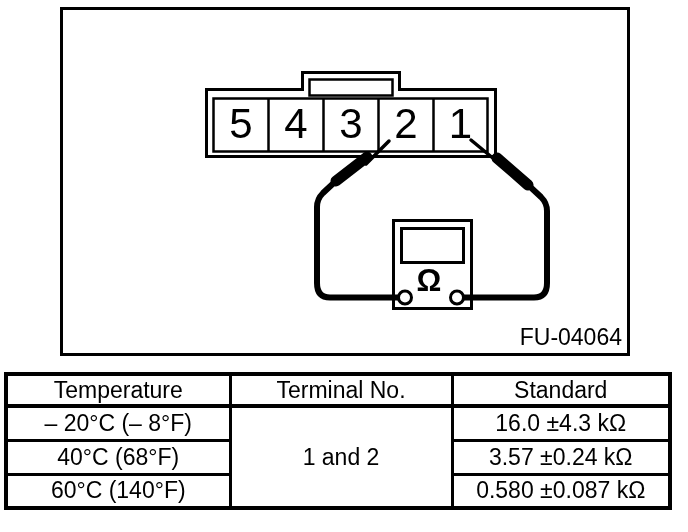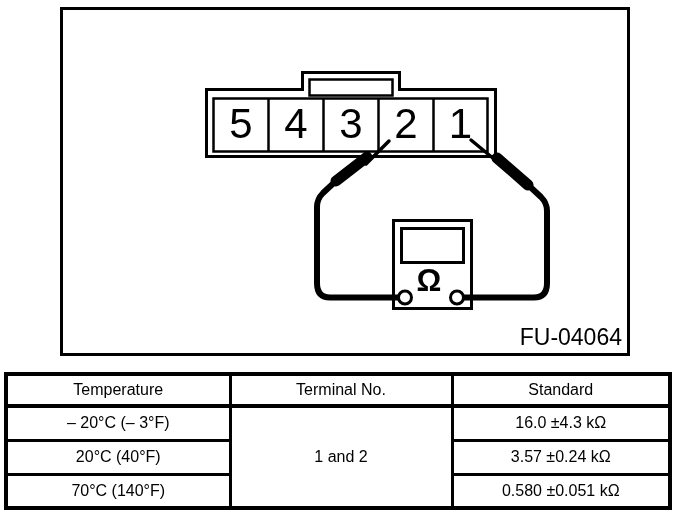--- a/index.html
+++ b/index.html
@@ -23,21 +23,21 @@
   .grip { stroke:var(--ink); stroke-width:11; stroke-linecap:round; }
   .tnum { font-family:"Liberation Sans",sans-serif; font-size:42px; fill:var(--ink); text-anchor:middle; }
   .ohm  { font-family:"Liberation Sans",sans-serif; font-size:31px; font-weight:bold; fill:var(--ink); text-anchor:middle; }
   .code { font-family:"Liberation Sans",sans-serif; font-size:23px; fill:var(--ink); text-anchor:end; }
 
   
   table.spec {
     position:absolute; left:4px; top:372px; width:664px;
     border-collapse:collapse; table-layout:fixed;
     border:4px solid var(--ink);
-    text-align:center; font-size:16px; line-height:1;
+    text-align:center; font-size:23px; line-height:1;
   }
   table.spec th, table.spec td {
     border:3px solid var(--ink);
     font-weight:normal; padding:0; vertical-align:middle;
   }
   table.spec thead th { height:32px; border-bottom-width:4px; }
   table.spec tbody td { height:34px; }
   col.c1 { width:224px; } col.c2 { width:222px; } col.c3 { width:218px; }
 </style>
 </head>
@@ -94,28 +94,28 @@
       </colgroup>
     <thead>
       <tr>
         <th>Temperature</th>
         <th>Terminal No.</th>
         <th>Standard</th>
       </tr>
     </thead>
     <tbody>
       <tr>
-        <td>– 20°C (– 3°F)</td>
+        <td>– 20°C (– 8°F)</td>
         <td rowspan="3">1 and 2</td>
         <td>16.0 ±4.3 kΩ</td>
       </tr>
       <tr>
-        <td>20°C (40°F)</td>
+        <td>40°C (68°F)</td>
         <td>3.57 ±0.24 kΩ</td>
       </tr>
       <tr>
-        <td>70°C (140°F)</td>
-        <td>0.580 ±0.051 kΩ</td>
+        <td>60°C (140°F)</td>
+        <td>0.580 ±0.087 kΩ</td>
       </tr>
     </tbody>
   </table>
 
 </div>
 
 </body></html>

